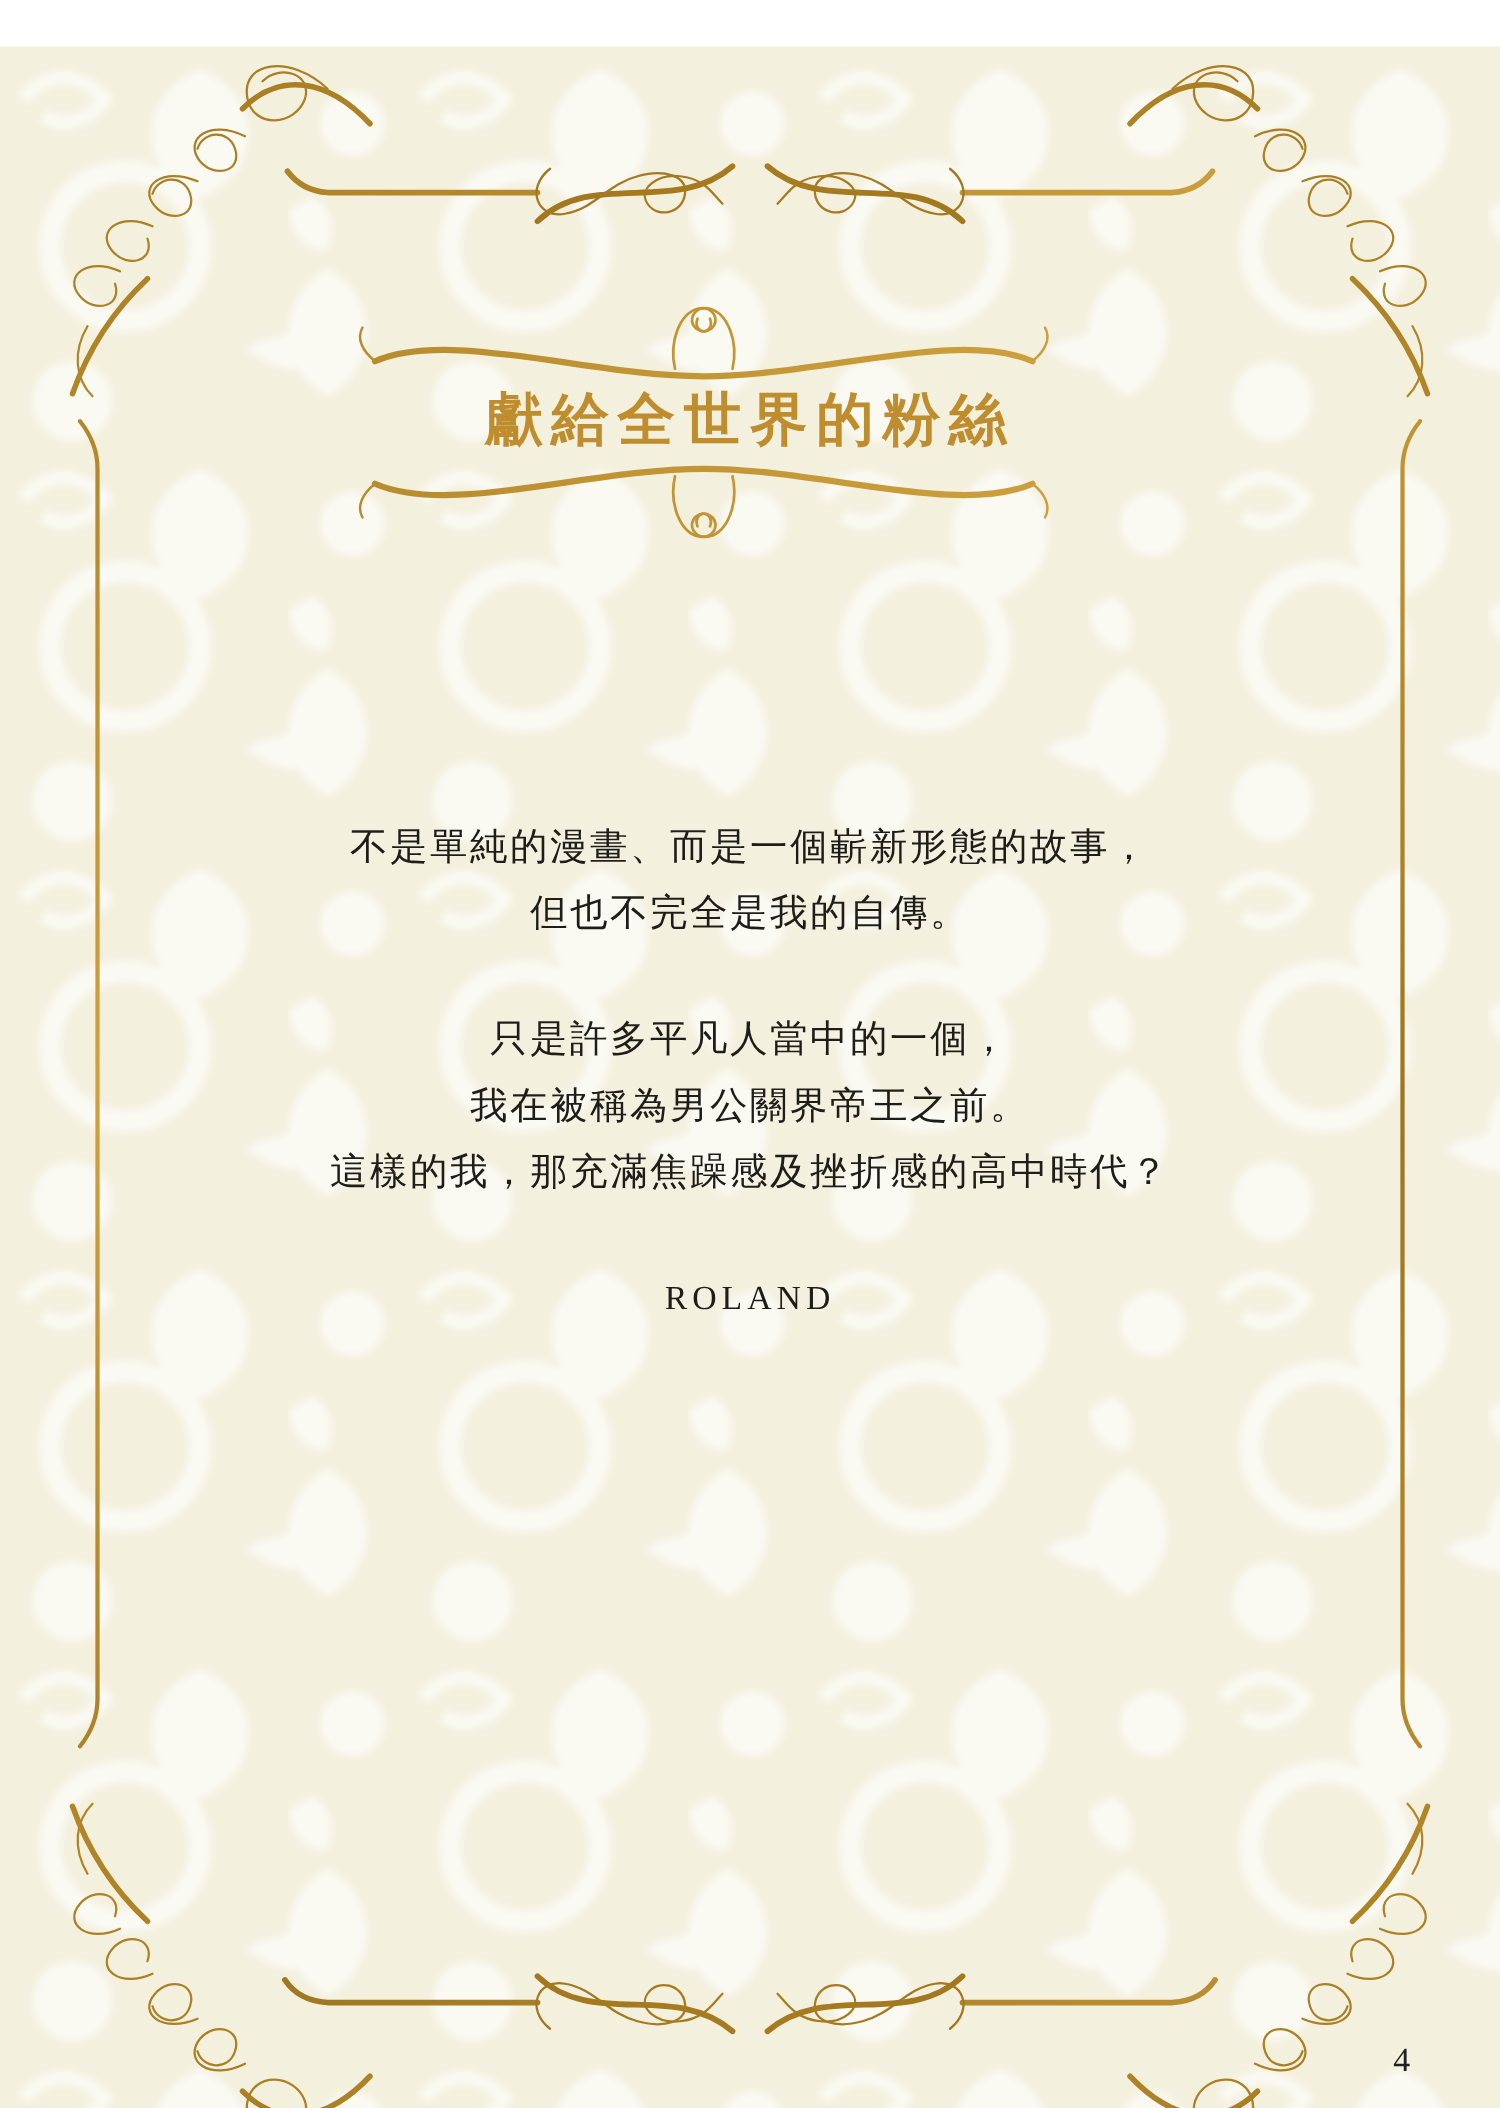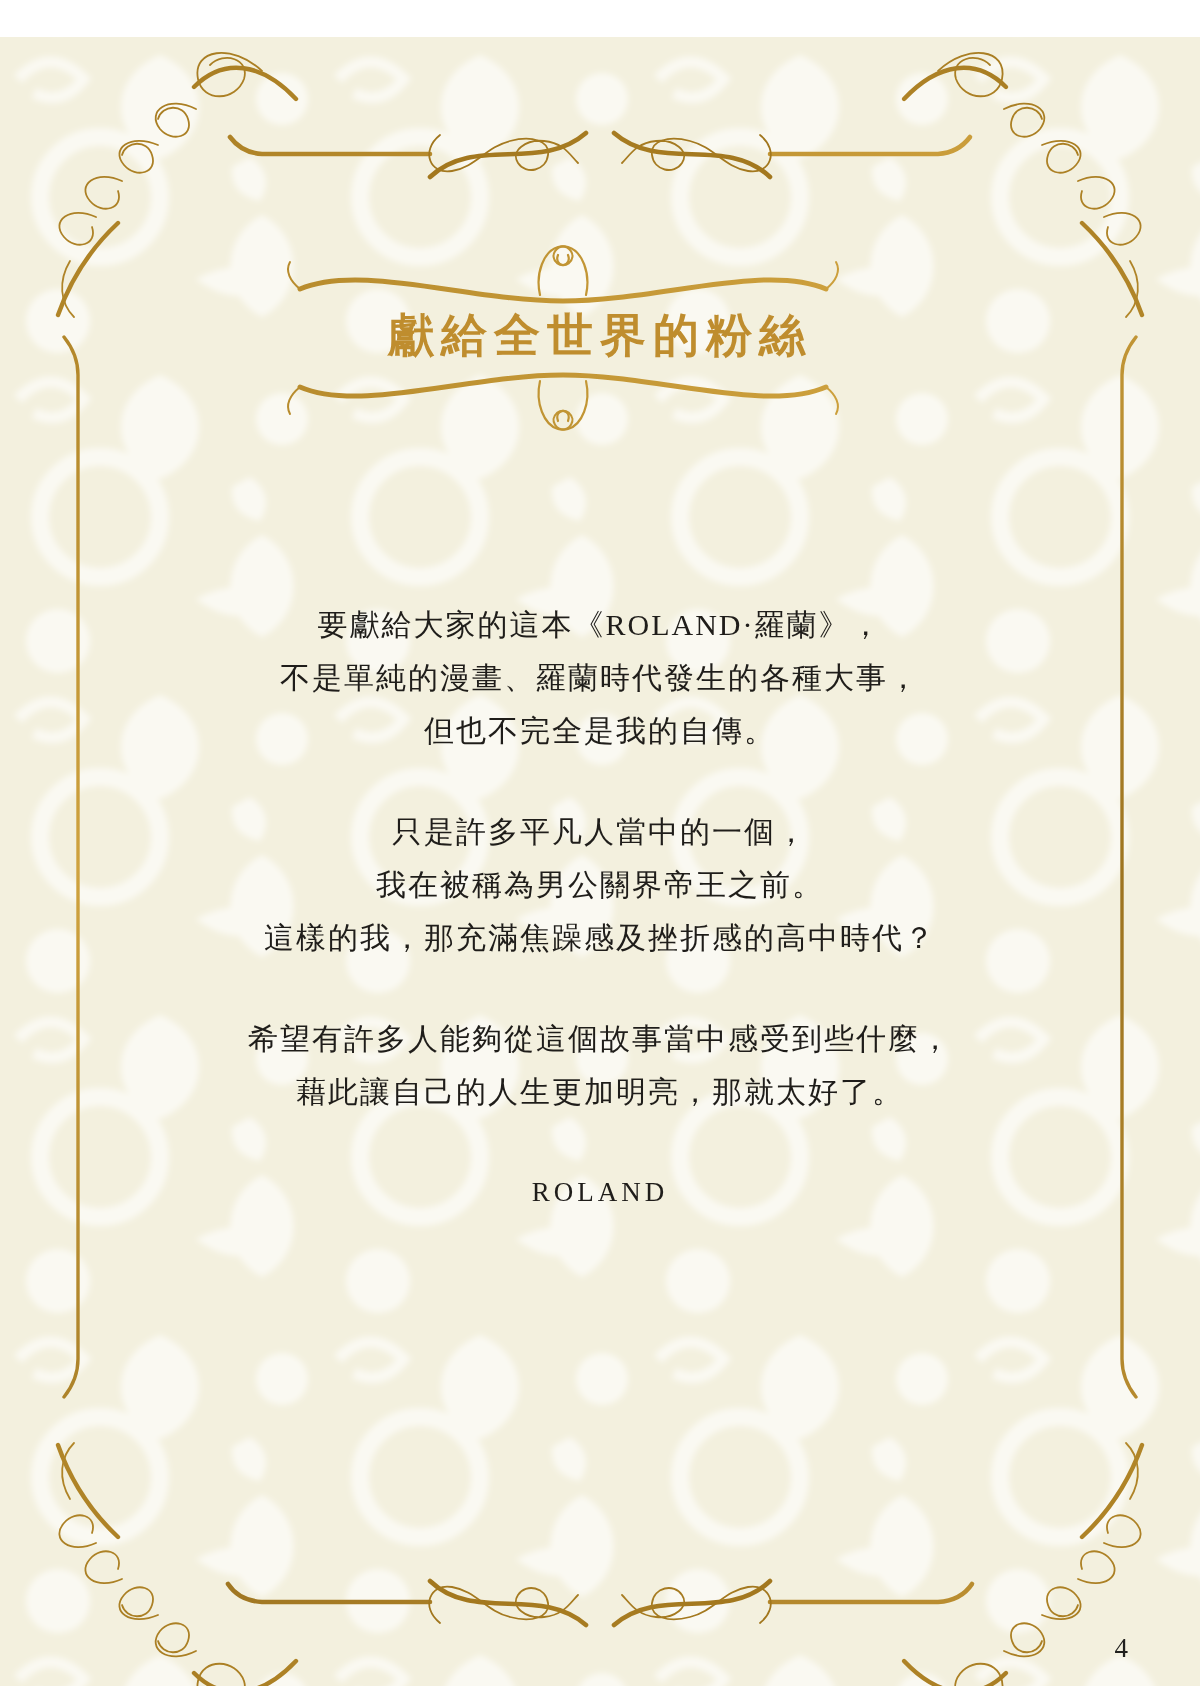--- a/index.html
+++ b/index.html
@@ -138,30 +138,26 @@
       </g>
     <g transform="translate(0,602) scale(1,-1)">
         <use href="#titleOrn"></use>
       </g>
   </svg>
 
   <div class="title-block">獻給全世界的粉絲</div>
 
   <div class="content">
     <p>
-      <span class="line">要獻給大家的這本《ROLAND·羅蘭》，</span><br>
-      <span class="line">不是單純的漫畫、羅蘭時代發生的各種大事，</span><br>
+      <br>
+      <span class="line">不是單純的漫畫、而是一個嶄新形態的故事，</span><br>
       <span class="line">但也不完全是我的自傳。</span>
     </p>
     <p>
       <span class="line">只是許多平凡人當中的一個，</span><br>
       <span class="line">我在被稱為男公關界帝王之前。</span><br>
       <span class="line">這樣的我，那充滿焦躁感及挫折感的高中時代？</span>
-    </p>
-    <p>
-      <span class="line">希望有許多人能夠從這個故事當中感受到些什麼，</span><br>
-      <span class="line">藉此讓自己的人生更加明亮，那就太好了。</span>
     </p>
     <p class="signature">ROLAND</p>
   </div>
 
   <div class="page-number">4</div>
 </div>
 
 </body></html>

